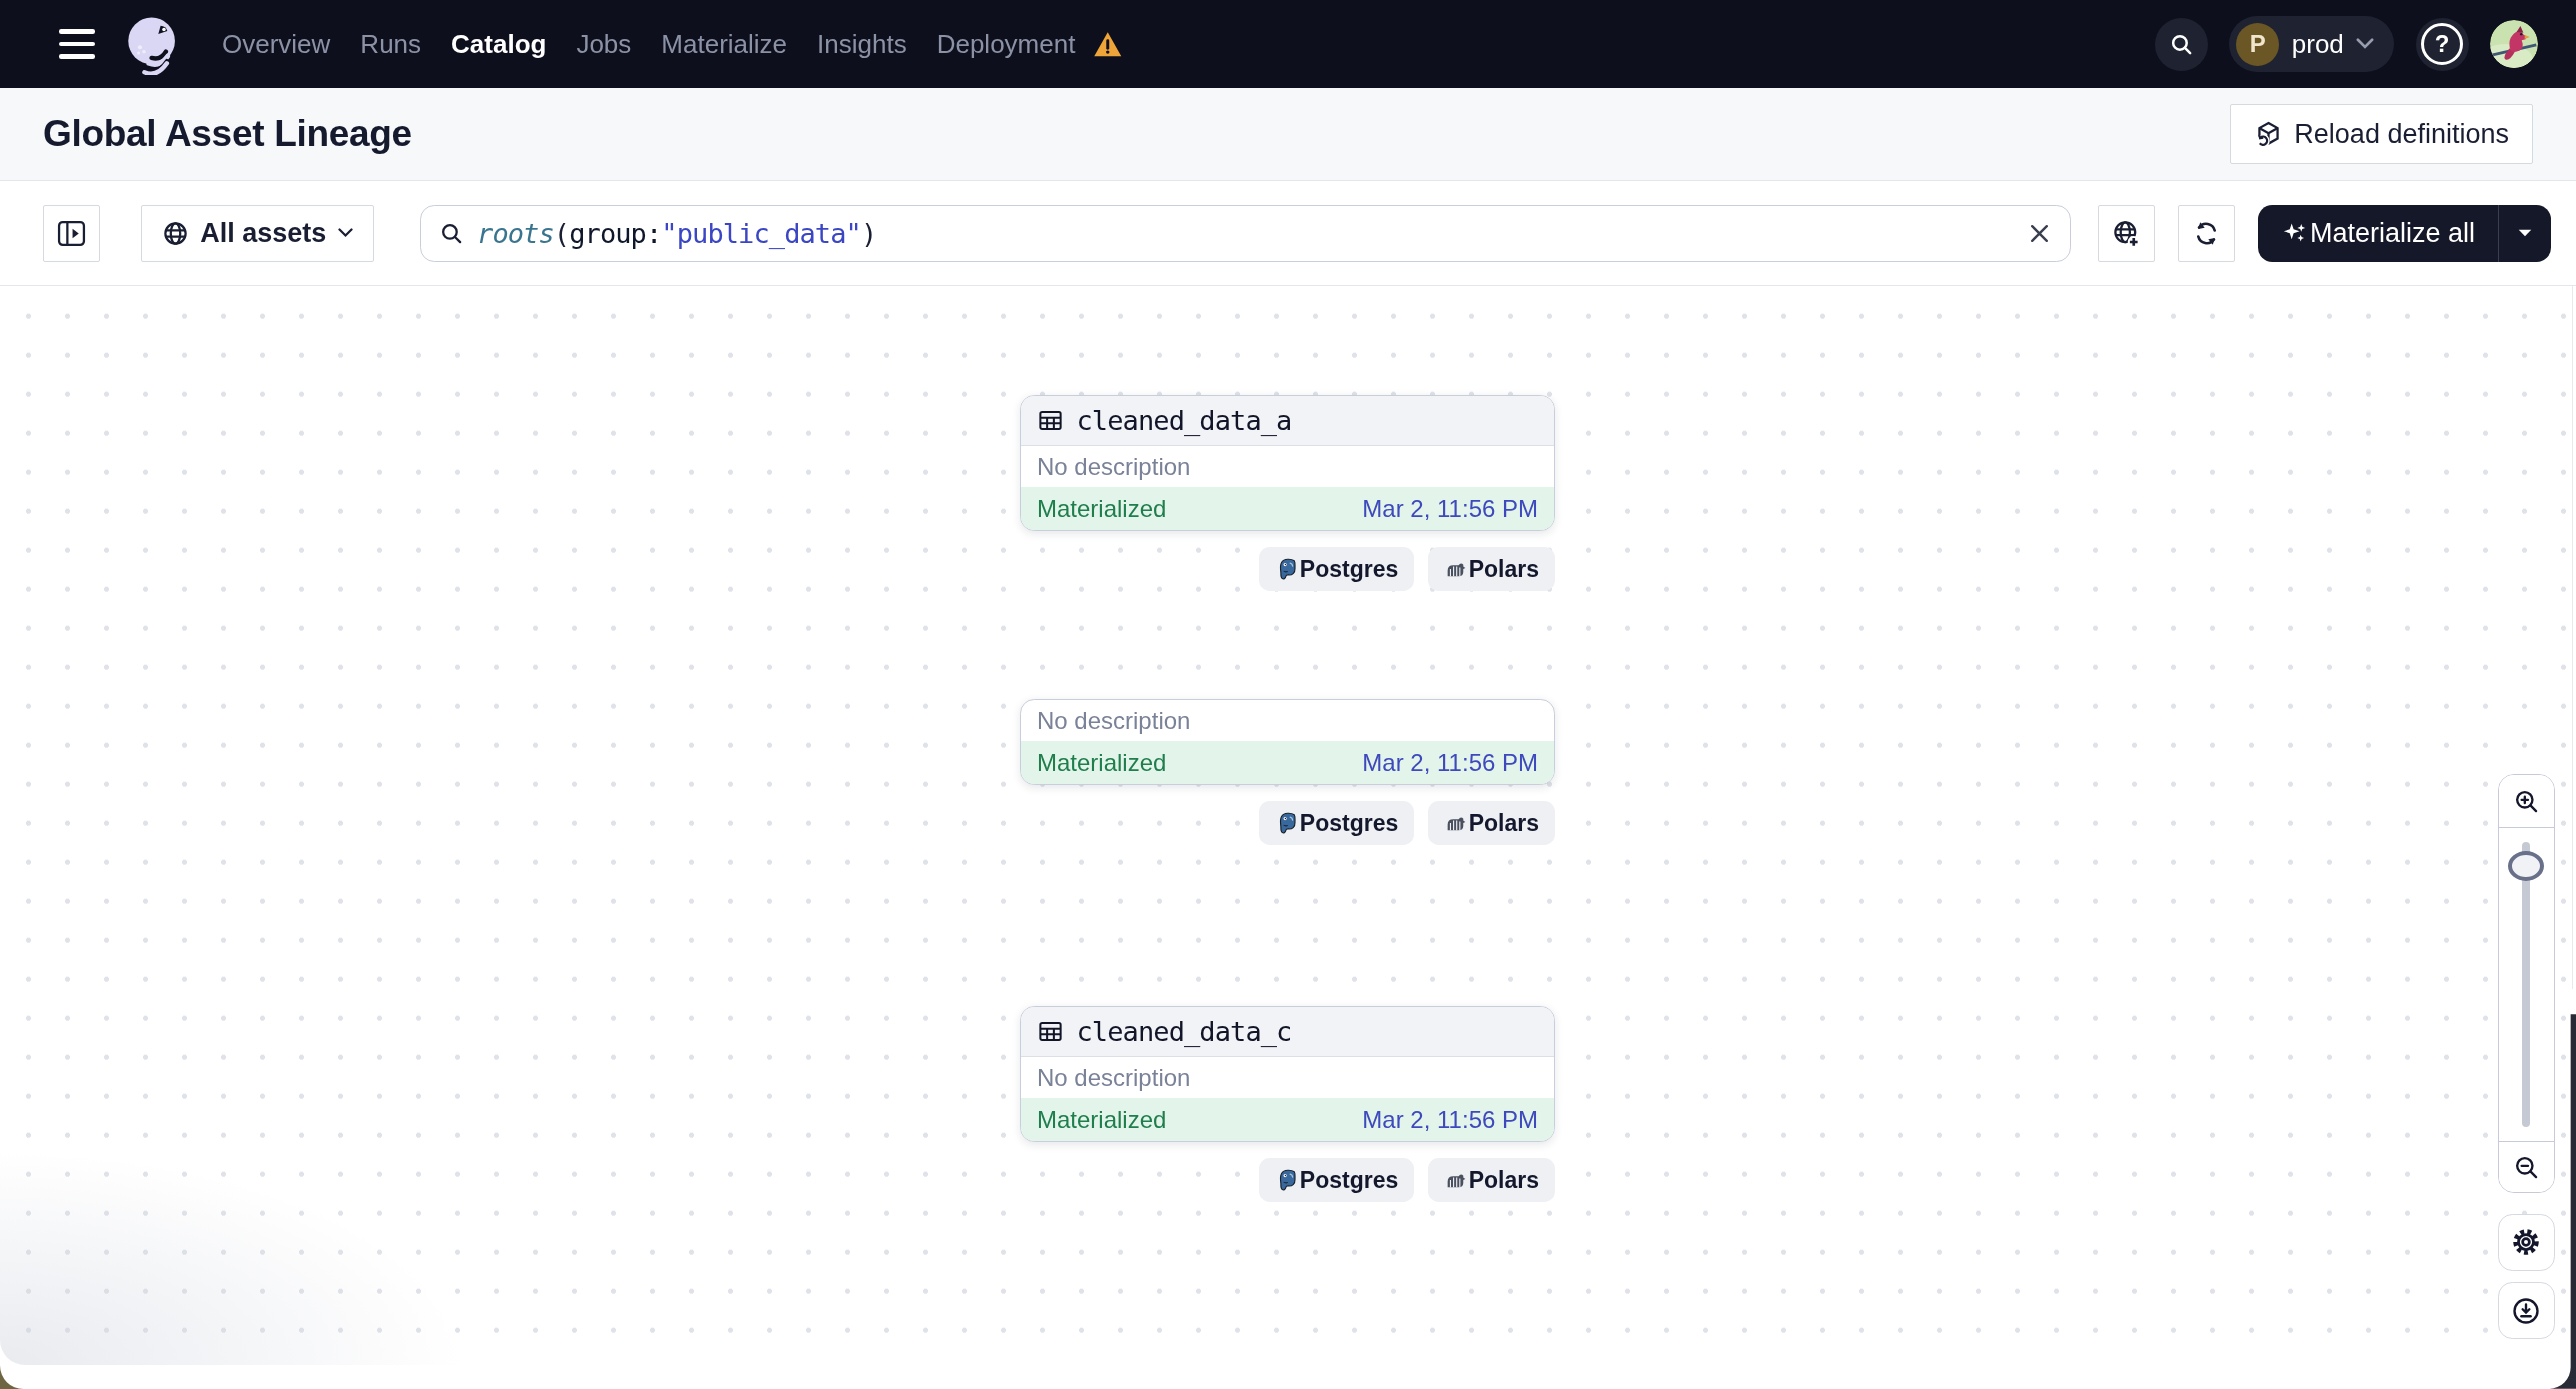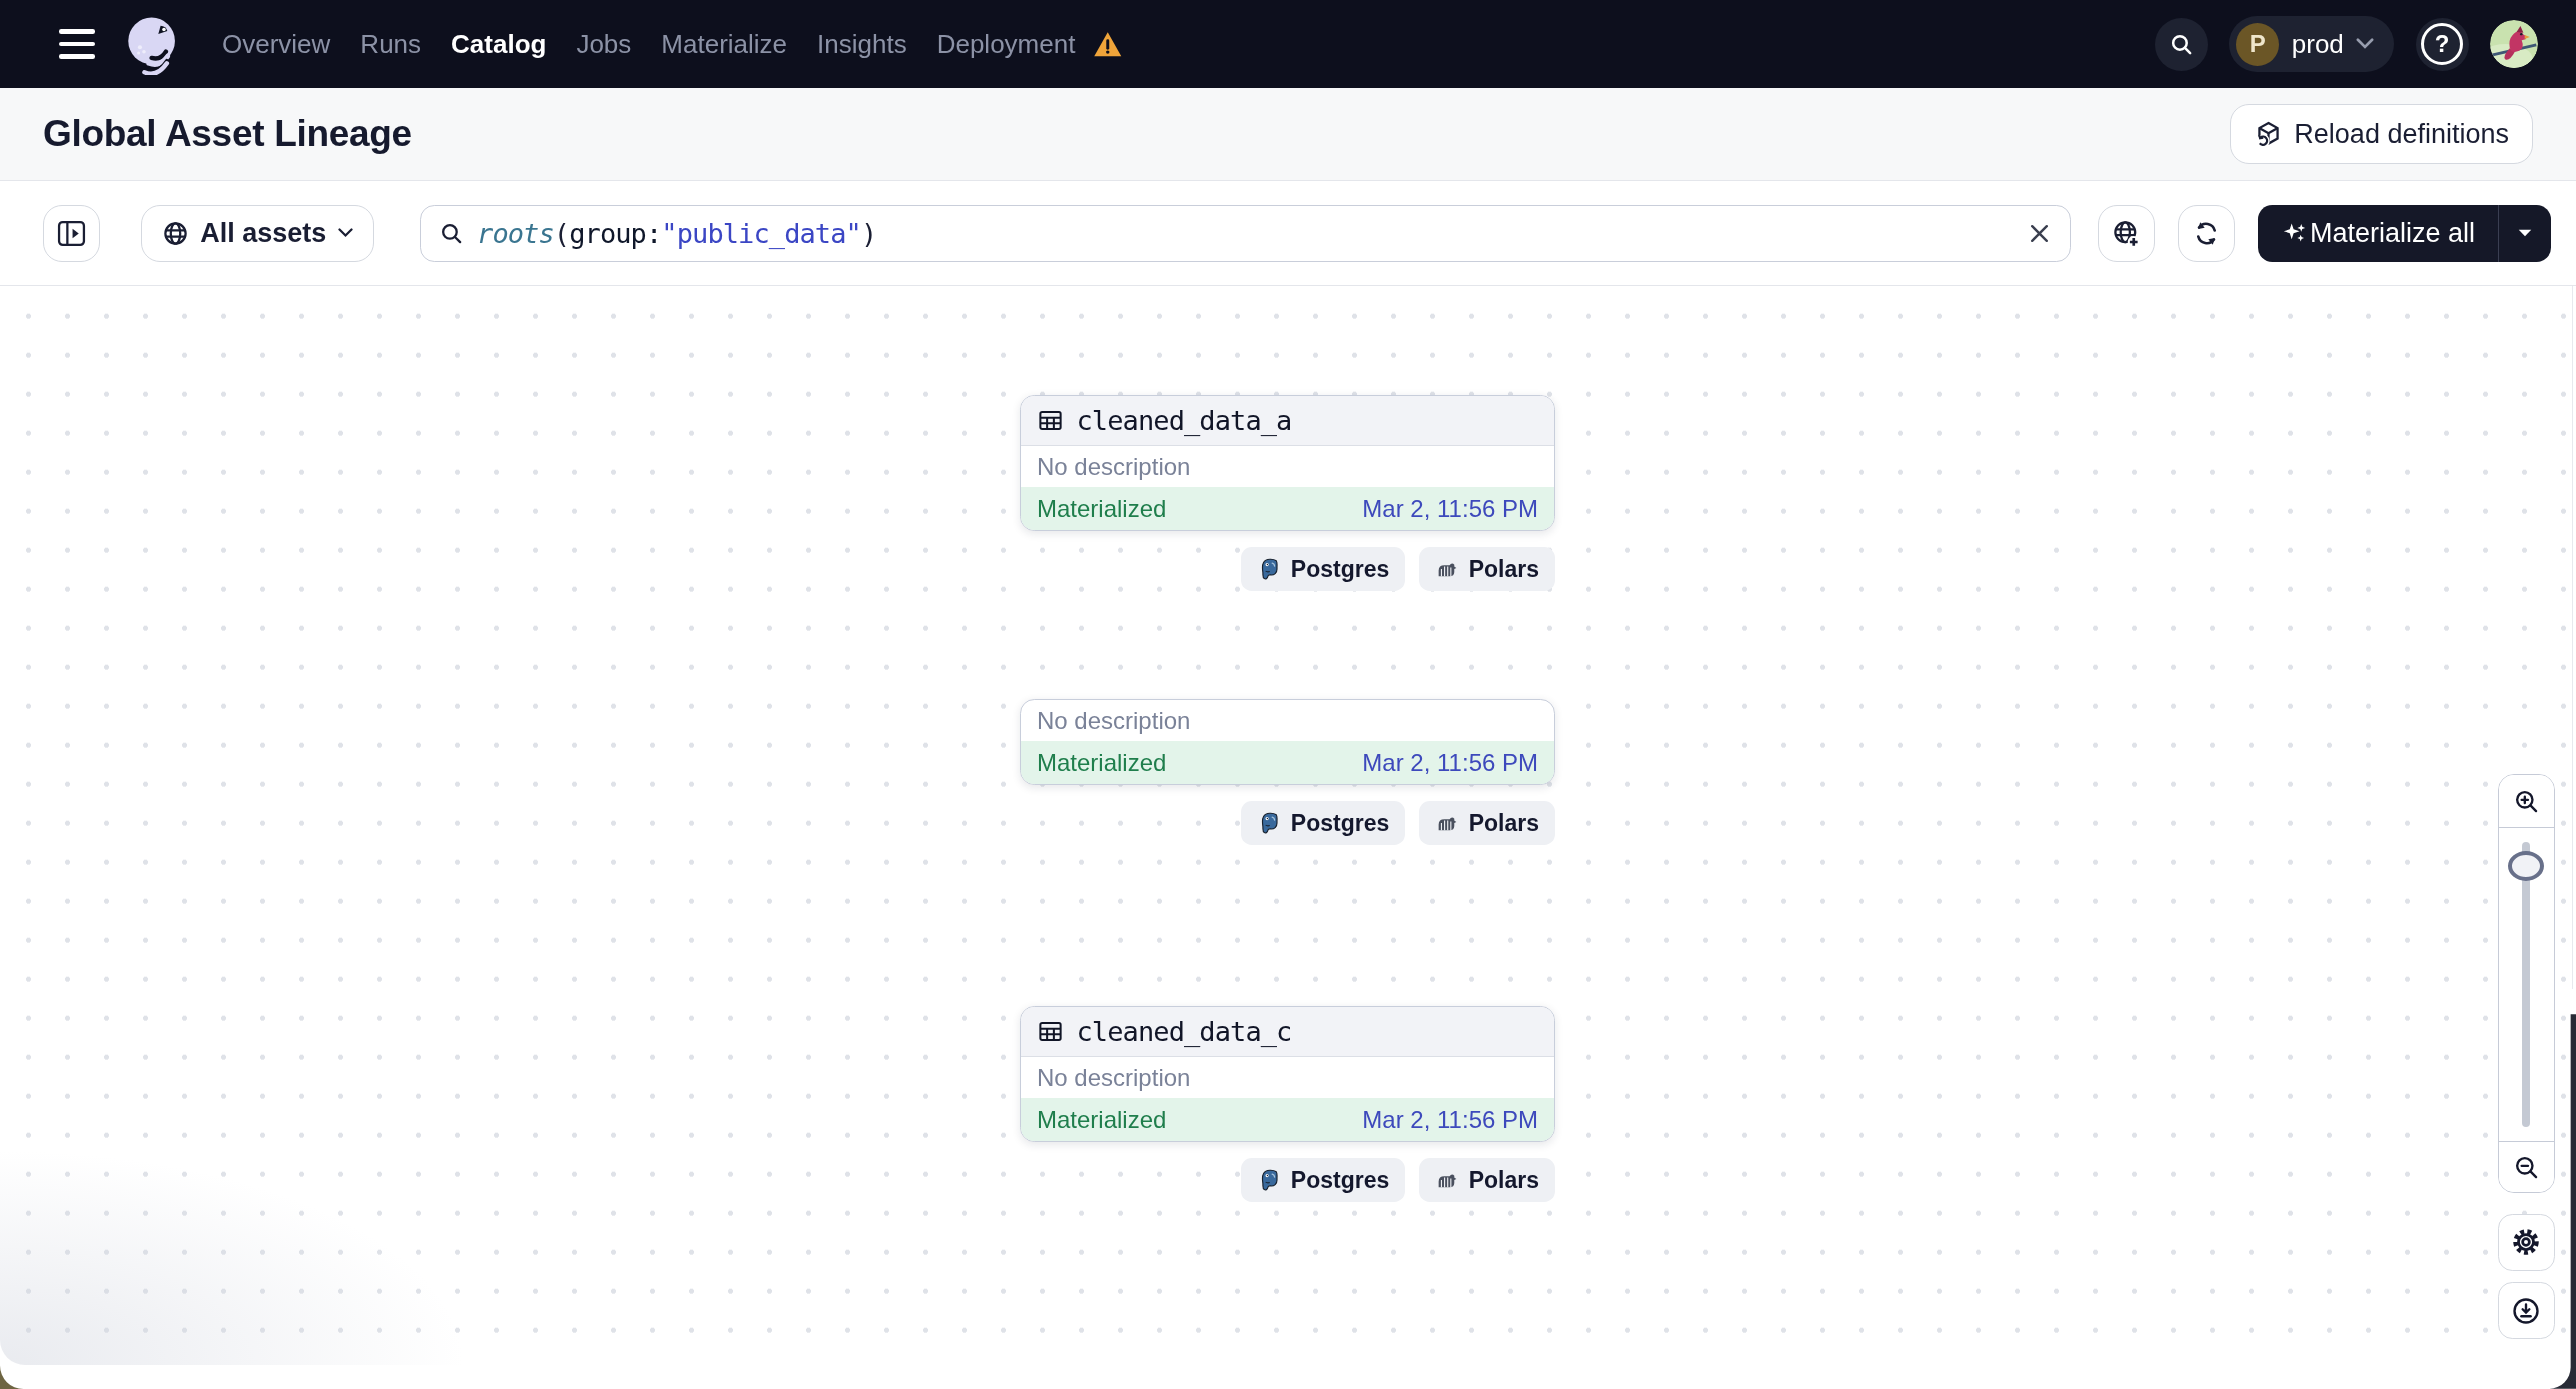--- a/index.html
+++ b/index.html
@@ -20,21 +20,21 @@
   .nav-circle { width:53px; height:53px; border-radius:50%; background:#1E2231; display:flex; align-items:center; justify-content:center; cursor:pointer; }
   .proj-pill { height:56px; border-radius:29px; background:#1E2231; display:flex; align-items:center; gap:12.5px; padding:0 19.7px 0 7.2px; cursor:pointer; }
   .proj-badge { width:43px; height:43px; border-radius:50%; background:#6B5626; color:#EFE6CB; font-size:24px; font-weight:700; display:flex; align-items:center; justify-content:center; }
   .proj-name { color:#fff; font-size:26px; }
   .help-ring { width:42px; height:42px; border:3.1px solid #fff; border-radius:50%; color:#fff; font-size:24px; font-weight:700; display:flex; align-items:center; justify-content:center; }
   .avatar { width:48px; height:48px; border-radius:50%; overflow:hidden; cursor:pointer; }
 
   
   .page-header { height:93px; background:#F7F8F9; border-bottom:0.9px solid #E4E6EB; display:flex; align-items:center; padding:0 43px; }
   .page-title { font-size:37px; font-weight:700; color:#161A2E; letter-spacing:-0.3px; }
-  .btn { display:flex; align-items:center; justify-content:center; background:#fff; border:1.8px solid #D5D9E0; border-radius:19px; cursor:pointer; color:#1A1E33; }
+  .btn { display:flex; align-items:center; justify-content:center; background:#fff; border:1.8px solid #D5D9E0; border-radius:2px; cursor:pointer; color:#1A1E33; }
   .reload-btn { margin-left:auto; height:60px; padding:0 23px; gap:11.6px; font-size:27px; font-weight:500; }
 
   
   .toolbar { height:105px; background:#fff; border-bottom:0.9px solid #E4E6EB; display:flex; align-items:center; padding:0 25px 0 43px; }
   .sq { width:57px; height:57px; flex:none; }
   .panel-btn { margin-right:41px; }
   .assets-btn { height:57px; padding:0 19.7px; gap:11.6px; font-size:27px; font-weight:600; margin-right:46px; }
   .search-box { flex:1; height:57px; border:1.8px solid #C9CEDA; border-radius:14.3px; display:flex; align-items:center; padding:0 18px; gap:13.4px; background:#fff; }
   .query { font-family:"DejaVu Sans Mono",monospace; font-size:27px; letter-spacing:-0.9px; white-space:pre; }
   .q-fn { color:#3A7590; font-style:italic; }
@@ -58,21 +58,21 @@
   .node-group { position:absolute; width:535px; }
   .asset-card { border:1.8px solid #C8CEDB; border-radius:14.3px; background:#fff; overflow:hidden; box-shadow:0 2.7px 9px rgba(20,25,45,0.10); cursor:pointer; }
   .card-header { height:50px; background:#F2F3F7; border-bottom:1.8px solid #DCDFE6; display:flex; align-items:center; gap:12.5px; padding:0 16px; }
   .card-title { font-family:"DejaVu Sans Mono",monospace; font-size:27px; font-weight:400; color:#111527; letter-spacing:-0.9px; }
   .card-body { height:41px; display:flex; align-items:center; padding:0 16px; }
   .card-desc { font-size:24px; color:#7A8298; }
   .card-footer { height:43px; background:#E3F4EA; display:flex; align-items:center; justify-content:space-between; padding:12px 16px; }
   .status-txt { font-size:24px; color:#1F7E4C; }
   .time-txt { font-size:24px; color:#3D49BC; cursor:pointer; }
   .tag-row { margin-top:16px; display:flex; justify-content:flex-end; gap:13.4px; }
-  .chip { height:44px; background:#EEF0F4; border-radius:10.7px; display:flex; align-items:center; gap:9px; padding:0 16px; font-size:23px; font-weight:700; color:#14182D; cursor:pointer; }
+  .chip { height:44px; background:#EEF0F4; border-radius:10.7px; display:flex; align-items:center; padding:0 16px; font-size:23px; font-weight:700; color:#14182D; cursor:pointer; }
 
   
   .zoom-controls { position:absolute; right:21.5px; top:488px; width:57px; display:flex; flex-direction:column; align-items:center; }
   .zoomstack { width:57px; border:1.8px solid #C6CBD7; border-radius:16px; background:#fff; display:flex; flex-direction:column; overflow:hidden; }
   .zbtn { height:52px; display:flex; align-items:center; justify-content:center; cursor:pointer; background:#fff; }
   .zslider { height:315px; border-top:1.8px solid #C6CBD7; border-bottom:1.8px solid #C6CBD7; position:relative; display:flex; justify-content:center; padding:14.3px 0; }
   .ztrack { width:8px; height:100%; background:#C4C9D3; border-radius:4.5px; }
   .zhandle { position:absolute; top:23px; left:50%; transform:translateX(-50%); width:36px; height:30px; background:#F1F2F6; border:4.5px solid #68708A; border-radius:50%; cursor:grab; }
   .gear-btn { margin-top:20.6px; width:57px; height:57px; border-radius:14.3px; }
   .dl-btn { margin-top:11.6px; width:57px; height:57px; border-radius:14.3px; }

